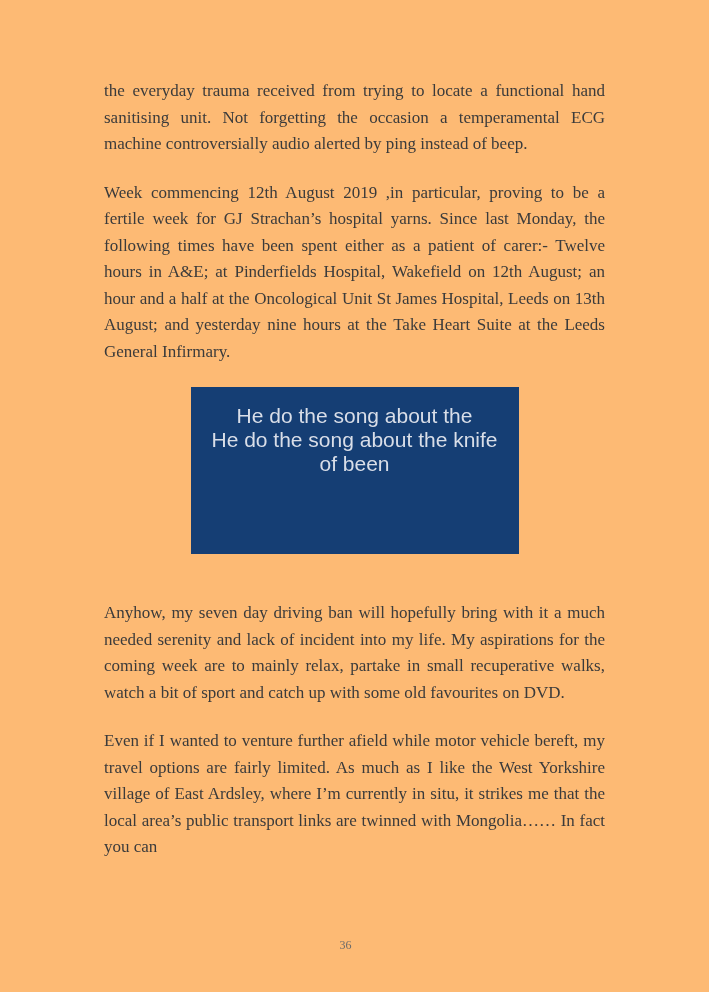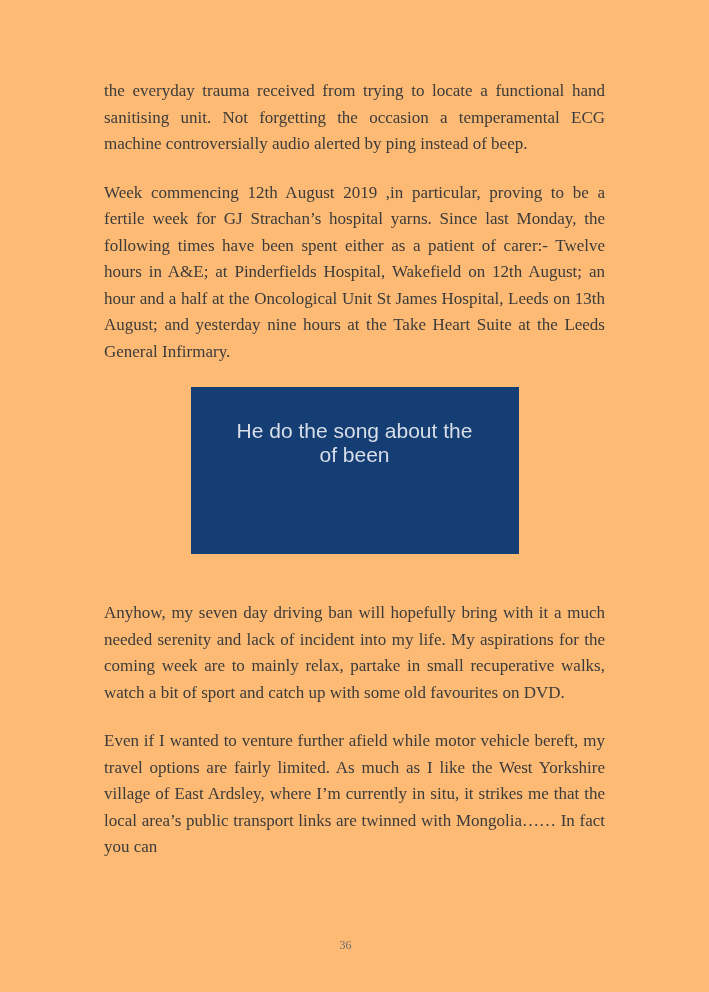--- a/index.html
+++ b/index.html
@@ -22,21 +22,21 @@
     font-size: 17px;
     line-height: 26.5px;
     color: #3b3b3b;
     text-align: justify;
   }
   .lyric-box {
     width: 328px;
     height: 167px;
     box-sizing: border-box;
     margin: 16px auto 46px auto;
-    padding-top: 32px;
+    padding-top: 17px;
     background: #153e74;
     color: #d9dee8;
     text-align: center;
     font-family: "Liberation Sans", sans-serif;
     font-size: 21px;
     line-height: 24px;
   }
   .page-footer {
     position: absolute;
     left: 0;
@@ -52,20 +52,21 @@
 <body>
 
 <div class="page">
 
   <p class="body-text">the everyday trauma received from trying to locate a functional hand sanitising unit. Not forgetting the occasion a temperamental ECG machine controversially audio alerted by ping instead of beep.</p>
 
   <p class="body-text">Week commencing 12th August 2019 ,in particular, proving to be a fertile week for GJ Strachan’s hospital yarns. Since last Monday, the following times have been spent either as a patient of carer:- Twelve hours in A&amp;E; at Pinderfields Hospital, Wakefield on 12th August; an hour and a half at the Oncological Unit St James Hospital, Leeds on 13th August; and yesterday nine hours at the Take Heart Suite at the Leeds General Infirmary.</p>
 
   <div class="lyric-box" style="background: rgb(21, 62, 116); color: rgb(217, 222, 232);">
     <div class="lyric-line">He do the song about the</div>
+    <div class="lyric-line">He do the song about the knife</div>
     <div class="lyric-line">of been</div>
   </div>
 
   <p class="body-text">Anyhow, my seven day driving ban will hopefully bring with it a much needed serenity and lack of incident into my life. My aspirations for the coming week are to mainly relax, partake in small recuperative walks, watch a bit of sport and catch up with some old favourites on DVD.</p>
 
   <p class="body-text">Even if I wanted to venture further afield while motor vehicle bereft, my travel options are fairly limited. As much as I like the West Yorkshire village of East Ardsley, where I’m currently in situ, it strikes me that the local area’s public transport links are twinned with Mongolia…… In fact you can</p>
 
   <div class="page-footer">36</div>
 
 </div>

